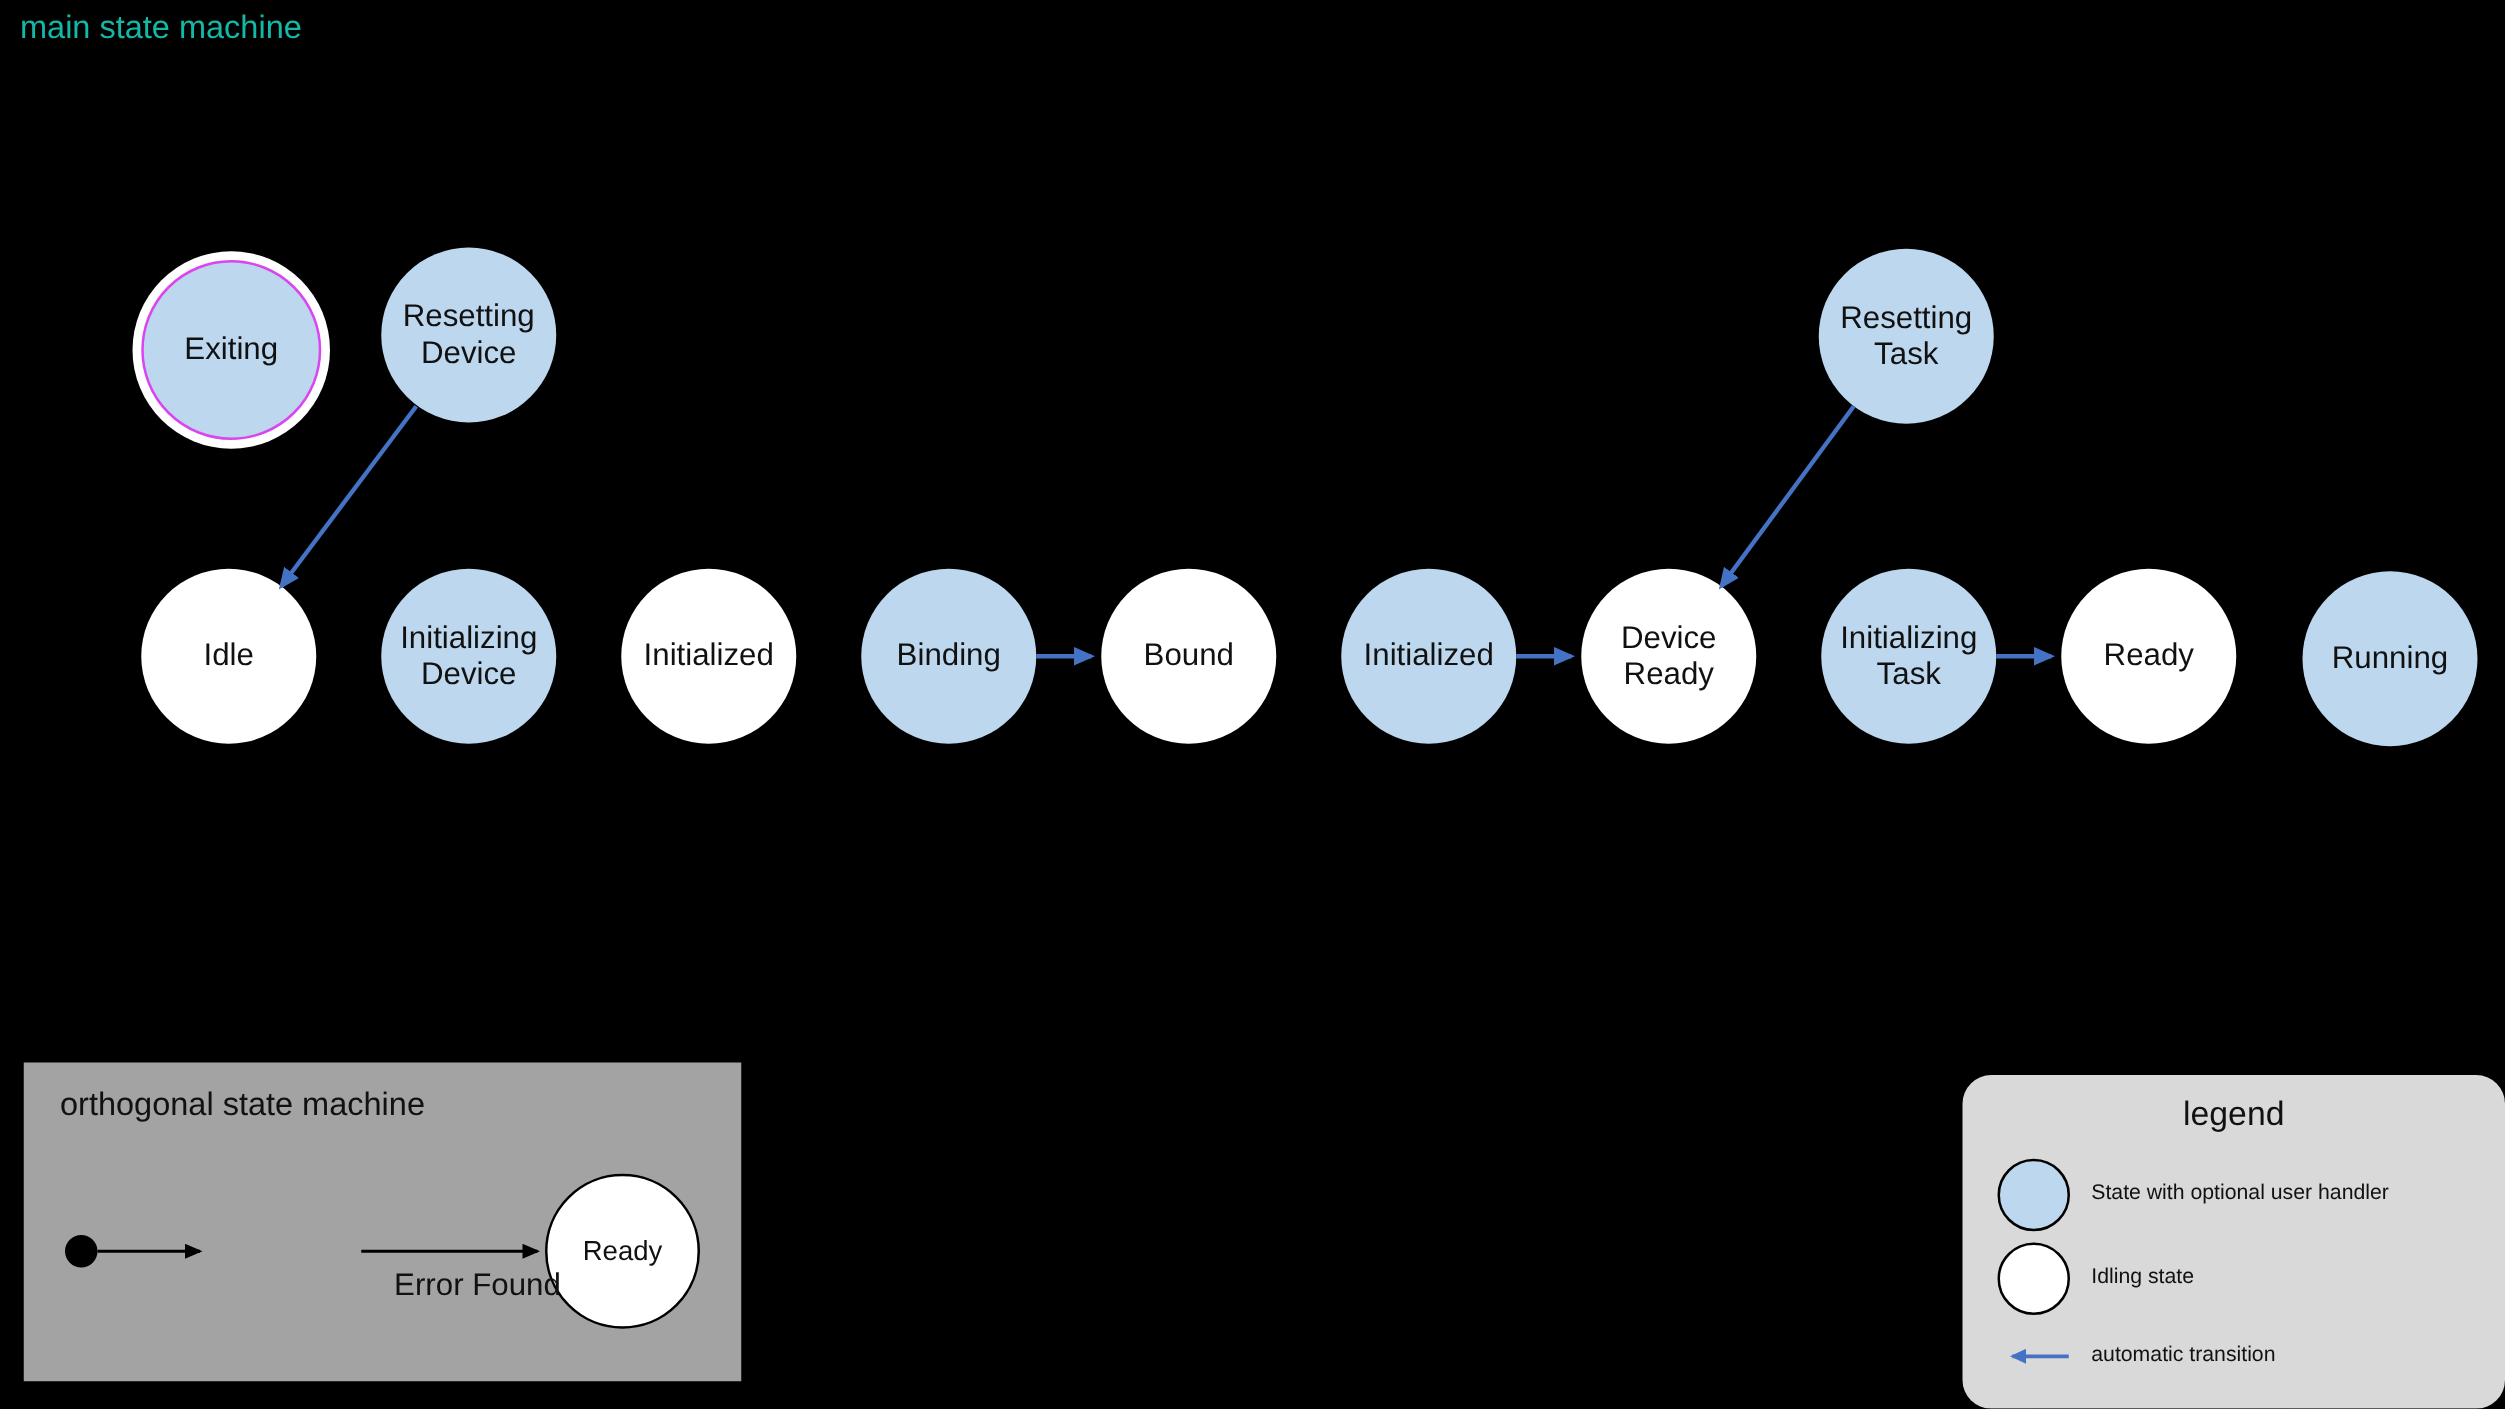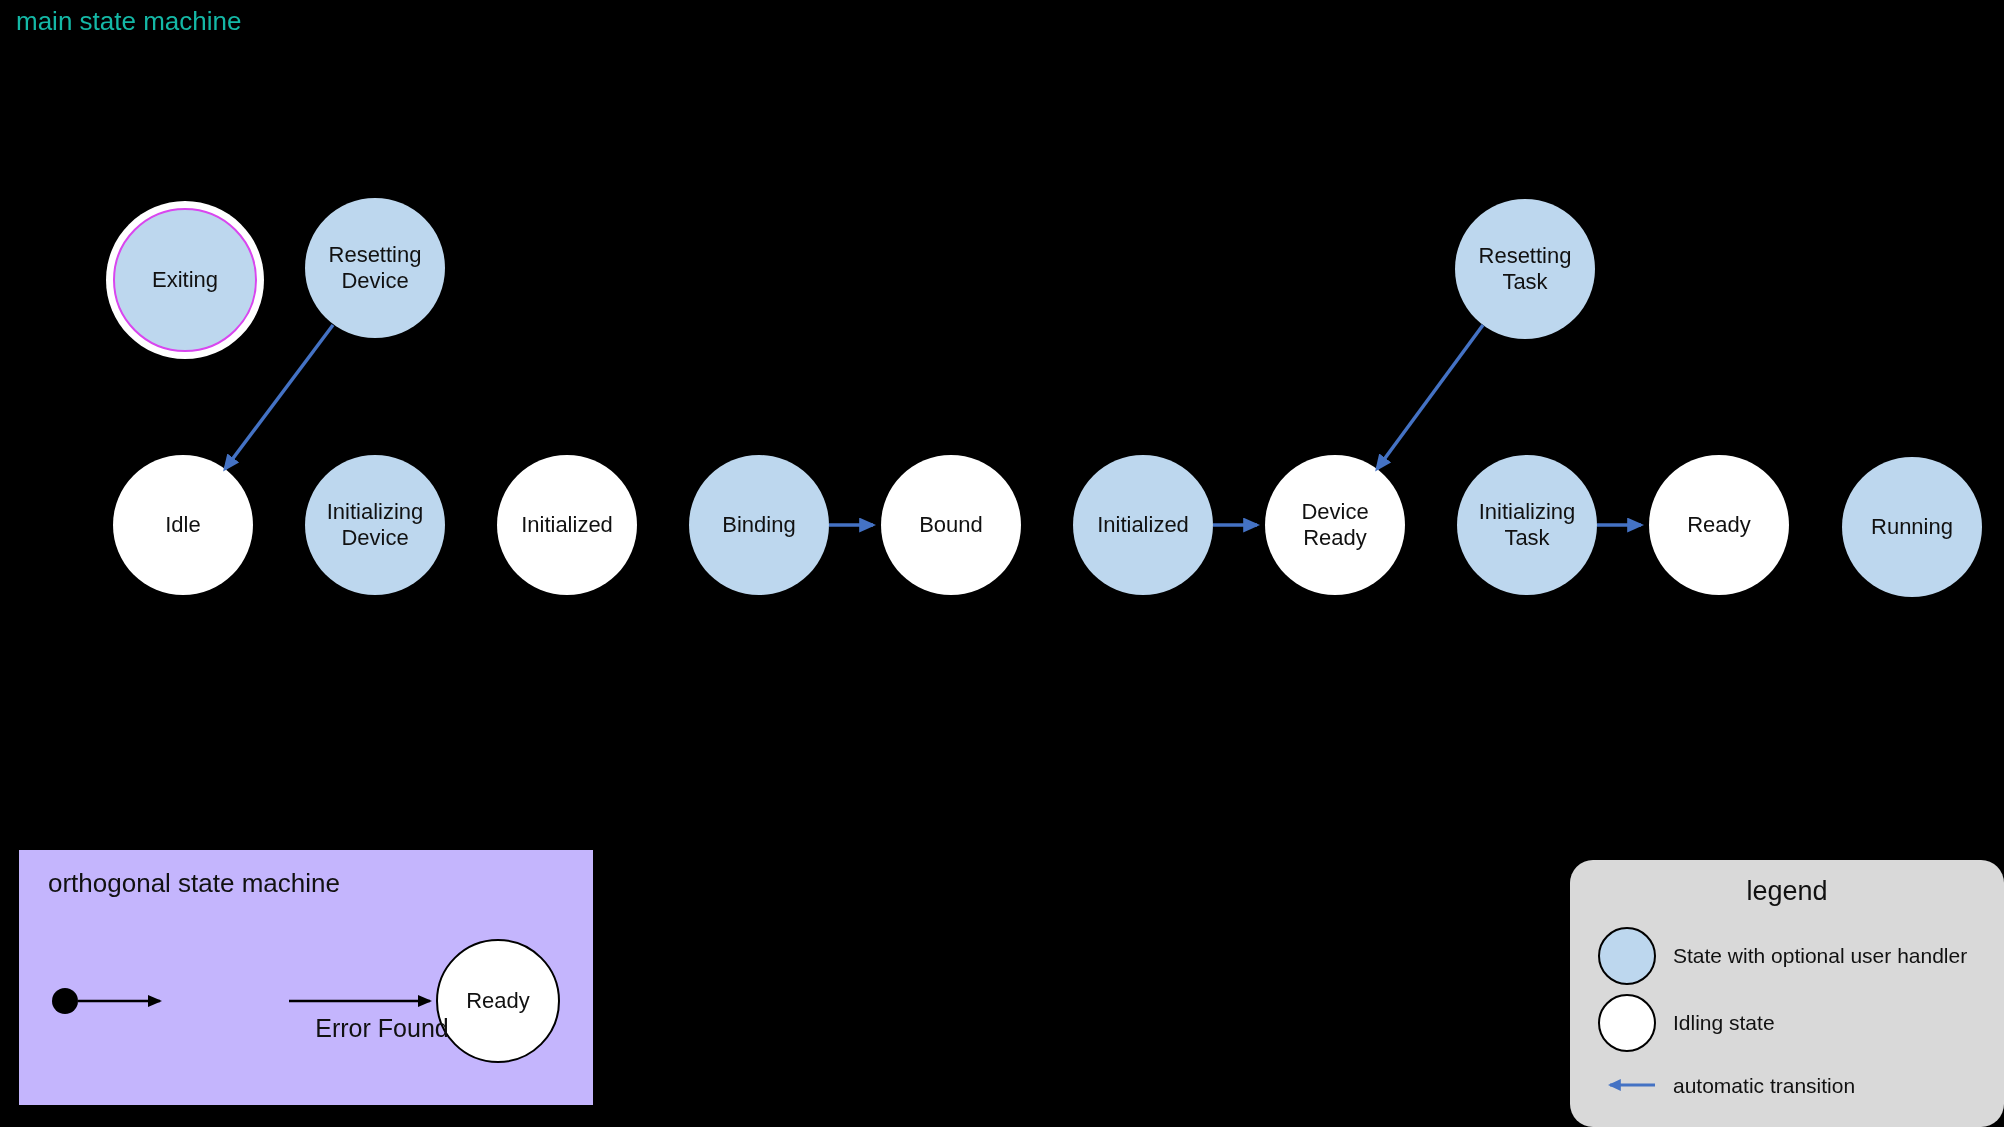--- a/index.html
+++ b/index.html
@@ -6,32 +6,32 @@
   .stage {
     position:relative; width:2004px; height:1127px; overflow:hidden;
     background:#000; font-family:"Liberation Sans", sans-serif;
   }
   .diagram-title {
     position:absolute; color:#14b8a6; font-size:26px; letter-spacing:0px;
   }
   .state {
     position:absolute; width:140px; height:140px; border-radius:50%;
     display:flex; align-items:center; justify-content:center;
-    text-align:center; font-size:22px; line-height:1.18; color:#111;
+    text-align:center; font-size:25px; line-height:1.18; color:#111;
     box-sizing:border-box; padding:0 12px;
   }
   .state.blue  { background:#BDD7EE; }
   .state.white { background:#FFFFFF; }
   .state.final {
     width:144px; height:144px; border:2px solid #d946ef;
     box-shadow:0 0 0 7px #fff;
     text-align:right;
   }
   .panel { position:absolute; box-sizing:border-box; }
-  .panel.white-panel { background:#c4b5fd; }
+  .panel.white-panel { background:#a3a3a3; }
   .panel.gray-panel  { background:#D9D9D9;border-radius:23px; }
   .panel-title { position:absolute; color:#111; font-size:26px; }
   .sub-state {
     position:absolute; width:120px; height:120px; border-radius:50%;
     background:#fff; border:2px solid #000; box-sizing:content-box;
     display:flex; align-items:center; justify-content:center;
     font-size:22px; color:#111;
   }
   .initial-dot {
     position:absolute; width:26px; height:26px; border-radius:50%; background:#000;
@@ -40,21 +40,21 @@
     position:absolute; color:#111; font-size:25px; text-align:center;
   }
   .legend-title { position:absolute; width:100%; text-align:center; top:16px;
     color:#111; font-size:27px; }
   .legend-circle {
     position:absolute; width:54px; height:54px; border-radius:50%;
     border:2px solid #000;
   }
   .legend-circle.blue  { background:#BDD7EE; }
   .legend-circle.white { background:#FFFFFF; }
-  .legend-label { position:absolute; left:103px; color:#111; font-size:21px; }
+  .legend-label { position:absolute; left:103px; color:#111; font-size:17px; }
   svg.arrows { position:absolute; left:0; top:0; pointer-events:none; }
 </style>
 </head>
 <body>
 
 <div class="stage">
 
   <div class="diagram-title" style="left:16px; top:6px;">main state machine</div>
 
   <div class="state blue final" style="left:113px; top:208px;">

